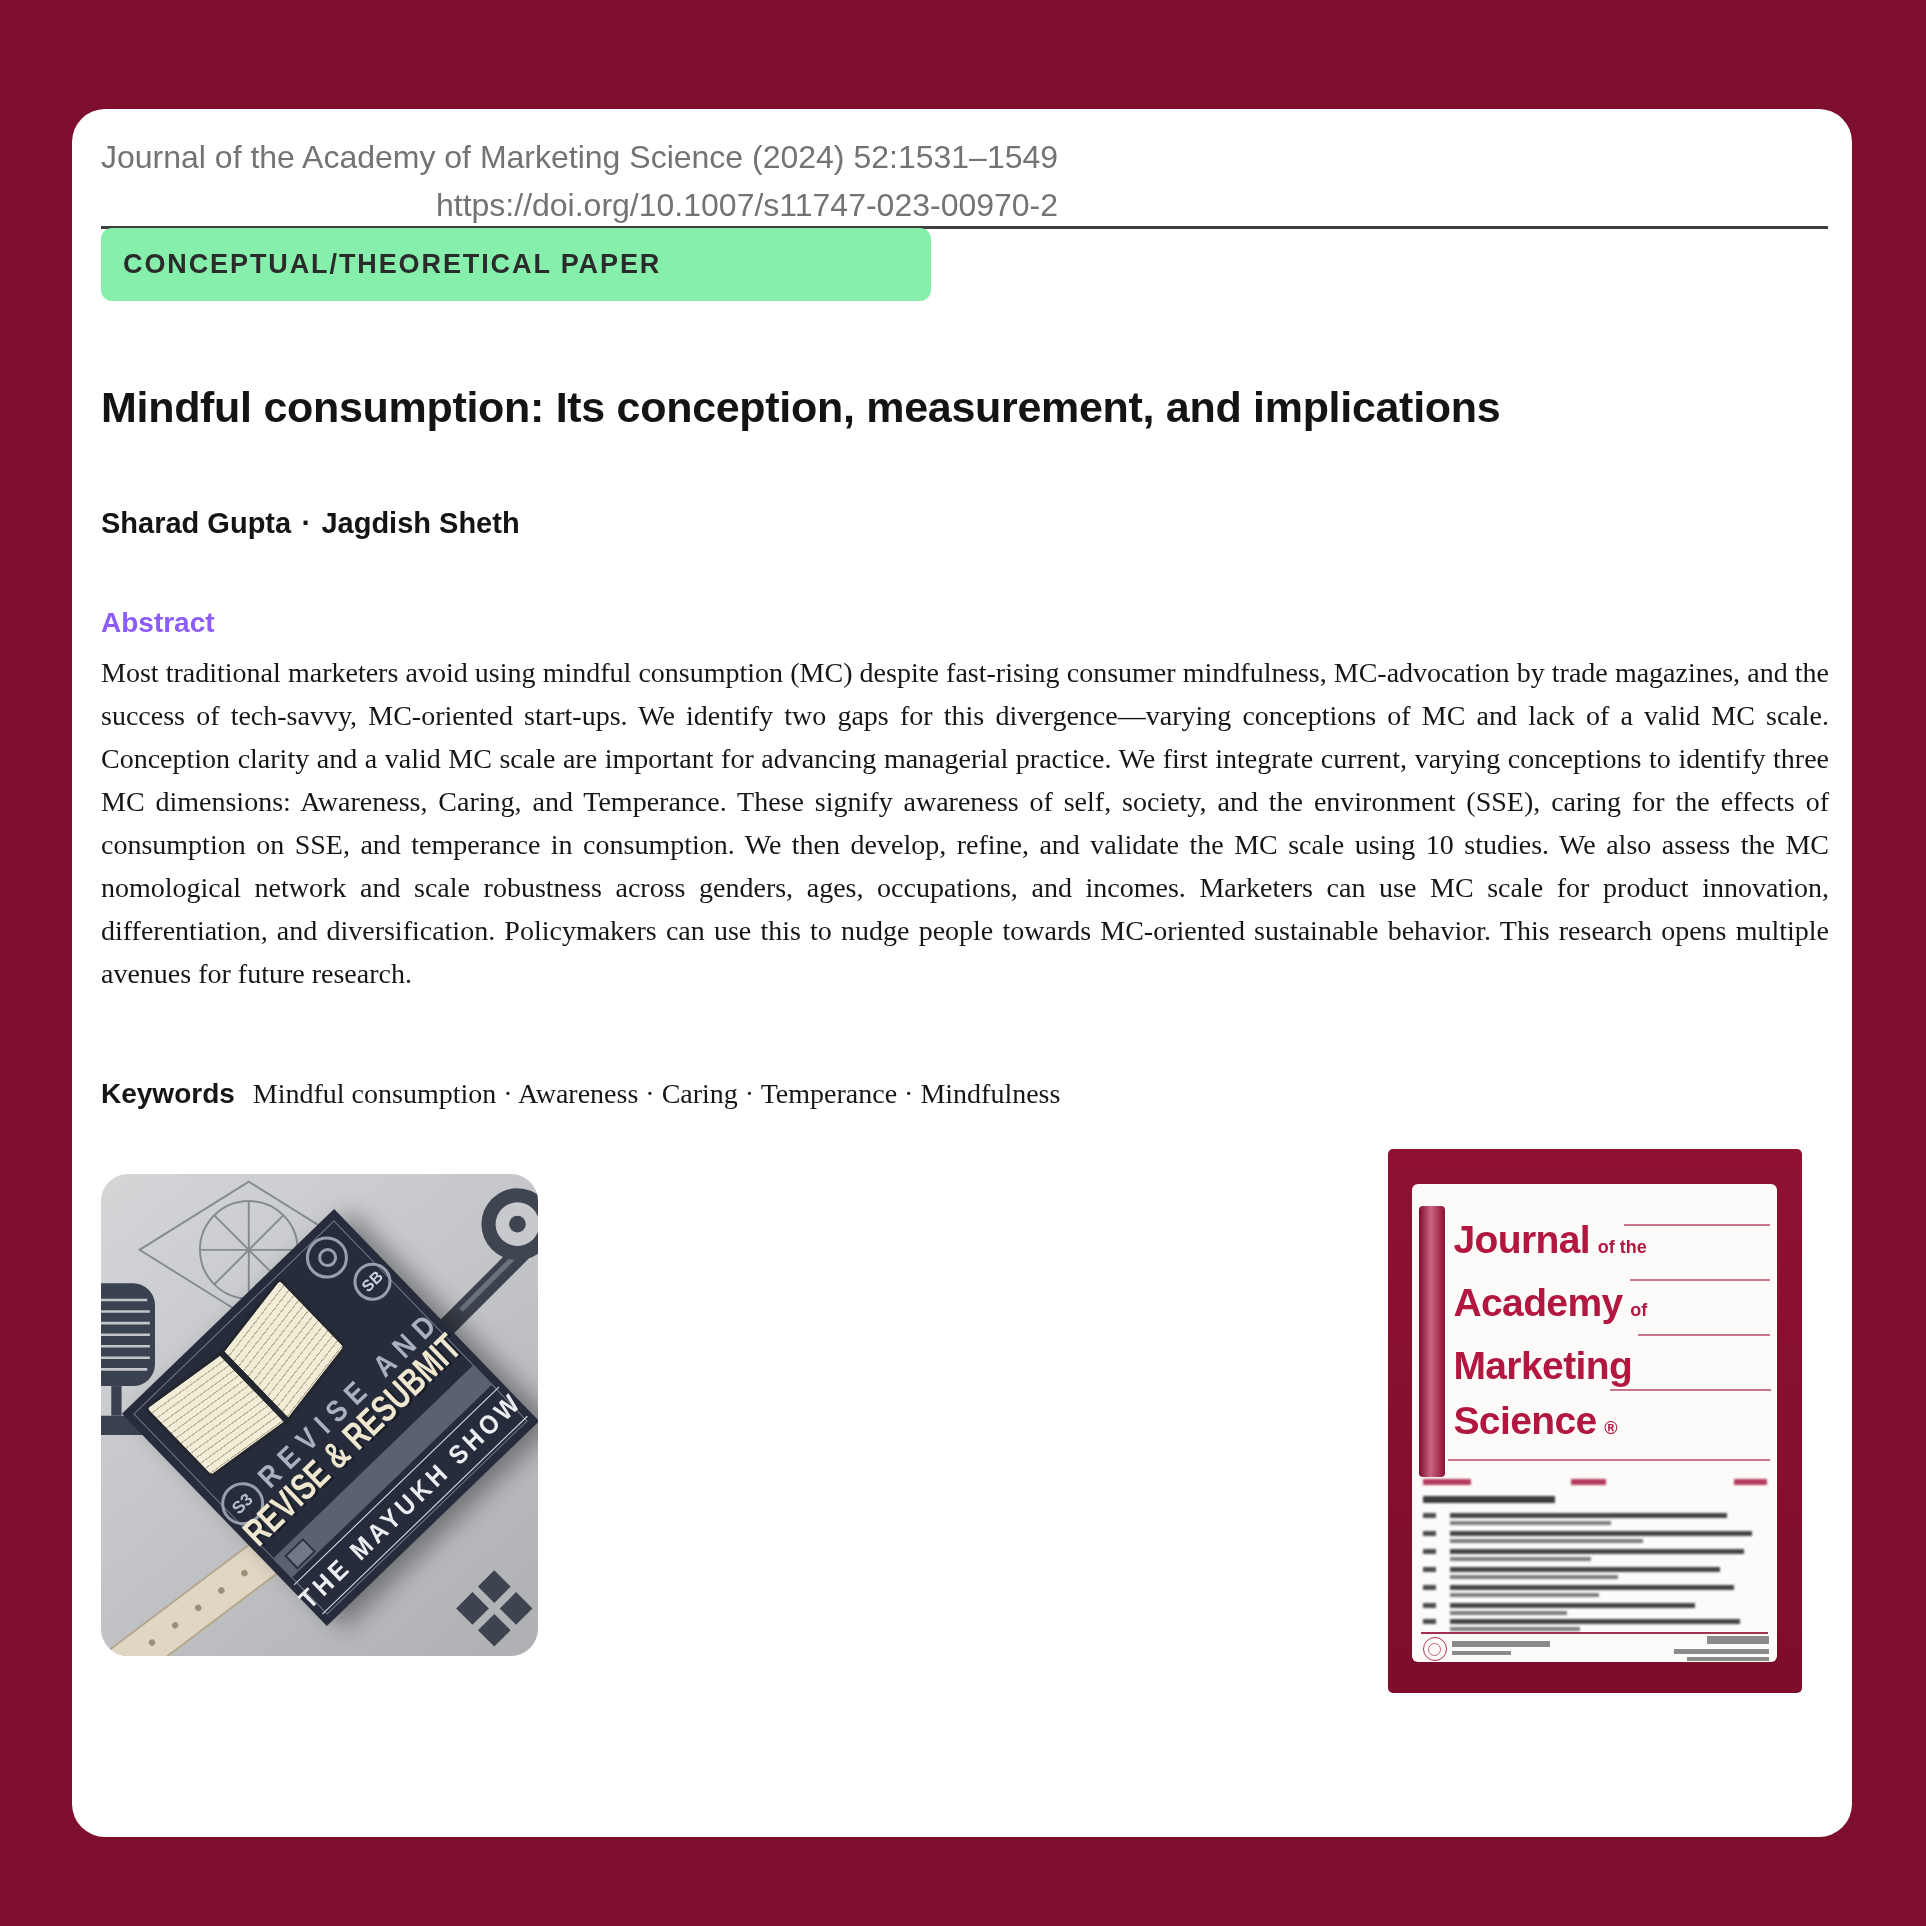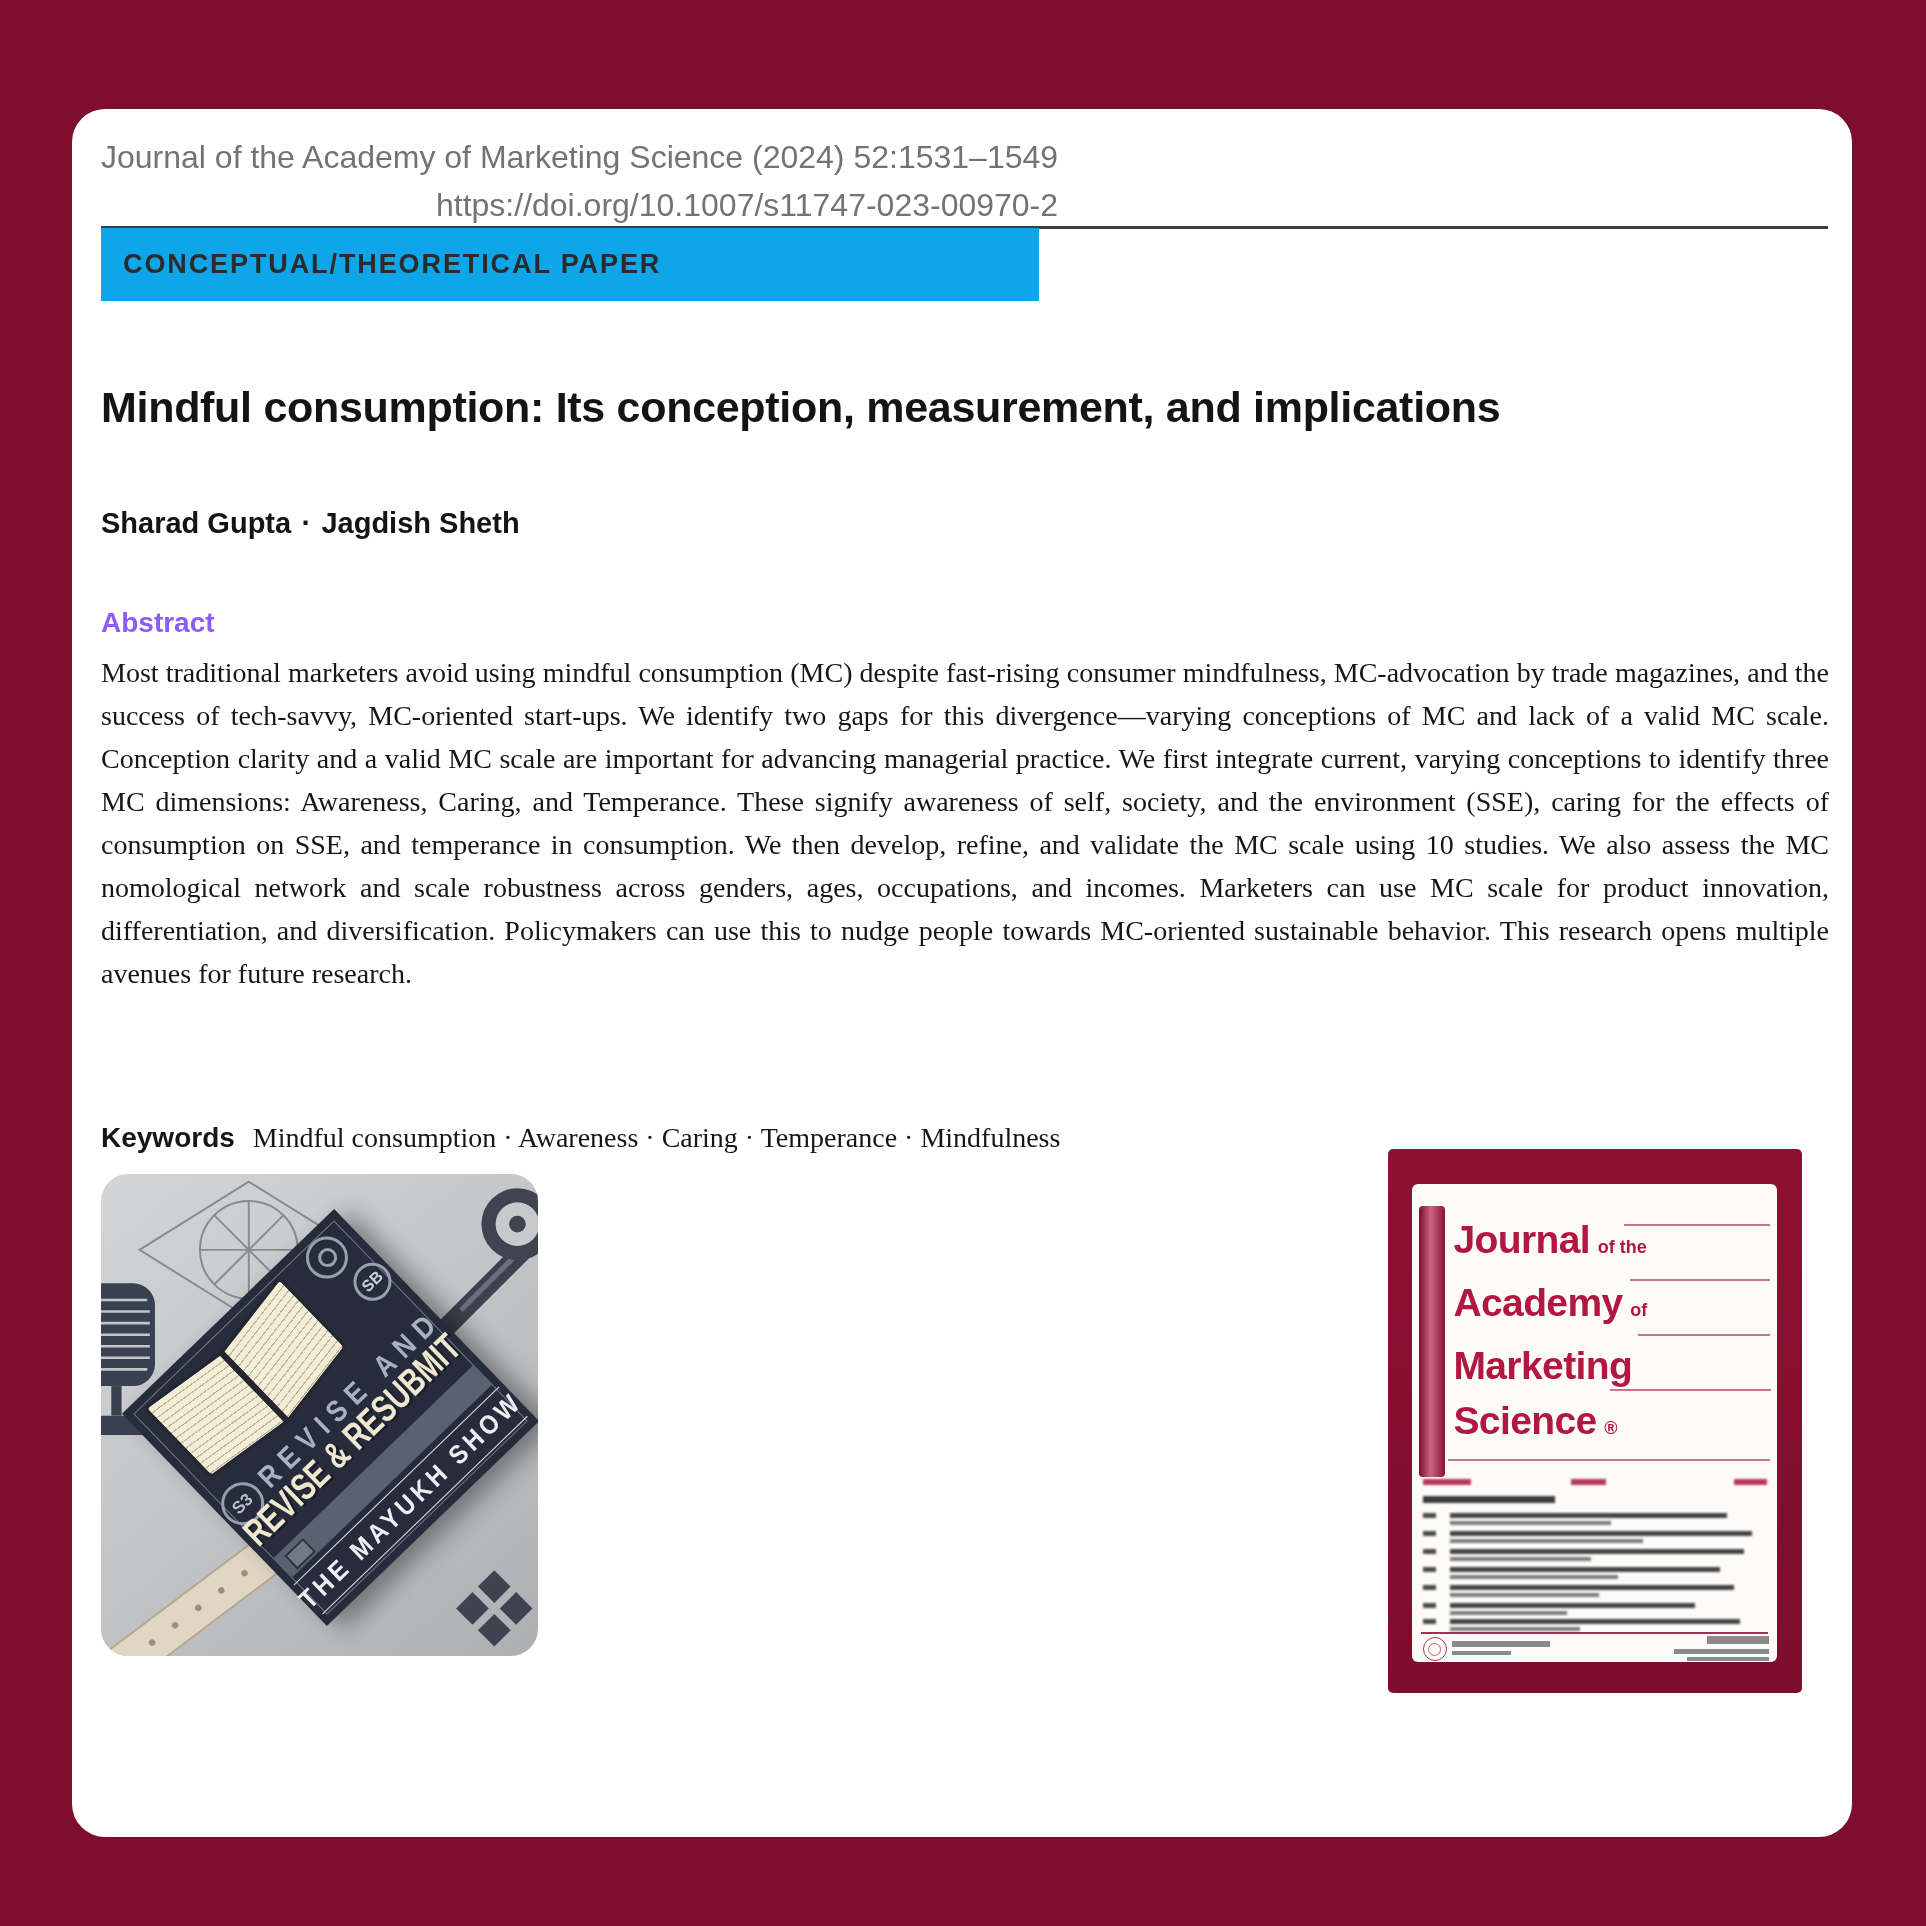--- a/index.html
+++ b/index.html
@@ -4,32 +4,32 @@
 <style>
   html,body{margin:0;padding:0;background:#7d0e2d;}
   #page{position:relative;width:1926px;height:1926px;background:#7d0e2d;
         font-family:"Liberation Sans",sans-serif;overflow:hidden;}
   .card{position:absolute;left:72px;top:109px;width:1780px;height:1728px;
         background:#ffffff;border-radius:33px;}
 
   
   .hdr{position:absolute;left:29px;top:24.4px;font-size:32px;line-height:1.5;color:#737373;text-align:right;}
   .rule{position:absolute;left:29px;top:117px;width:1727px;height:2.6px;background:#3e3e3e;}
-  .banner{position:absolute;left:29px;top:119px;width:938px;height:73px;background:#0ea5e9;
-          display:flex;align-items:center;}
+  .banner{position:absolute;left:29px;top:119px;width:830px;height:73px;background:#86efac;
+          display:flex;align-items:center;border-radius:11px;}
   .banner span{padding-left:22px;font-weight:bold;font-size:27px;letter-spacing:1.9px;color:#2b2b2b;}
 
   .title{position:absolute;left:29px;top:274px;width:1682px;font-size:43px;font-weight:bold;
          color:#141414;letter-spacing:-0.3px;}
   .authors{position:absolute;left:29px;top:398px;font-size:29px;font-weight:bold;color:#141414;}
   .authors .sep{margin:0 10.3px;}
   .abs-h{position:absolute;left:29px;top:498px;font-size:28px;font-weight:bold;color:#8b5cf6;}
   .abs-b{position:absolute;left:29px;top:542px;width:1728px;font-family:"Liberation Serif",serif;
          font-size:28px;line-height:43px;text-align:justify;color:#161616;}
-  .kw{position:absolute;left:29px;top:969px;font-size:28px;color:#161616;margin-top:44px;}
+  .kw{position:absolute;left:29px;top:969px;font-size:28px;color:#161616;}
   .kw .kw-label{font-weight:bold;margin-right:18px;}
   .kw .kw-text{font-family:"Liberation Serif",serif;}
 
   
   .podcast{position:absolute;left:29px;top:1065px;width:437px;height:482px;border-radius:27px;
            overflow:hidden;background:linear-gradient(140deg,#d3d5d7 0%,#c4c6c9 45%,#adafb3 100%);}
   .pod-svg{position:absolute;left:0;top:0;}
   .tile{position:absolute;left:82px;top:96px;width:295px;height:295px;transform:rotate(-44deg);
         background:#262c3b;box-shadow:10.3px 14px 24.4px rgba(0,0,0,.38);}
   .tile-outline{position:absolute;inset:7.7px;border:1.3px solid rgba(190,196,208,.5);}

